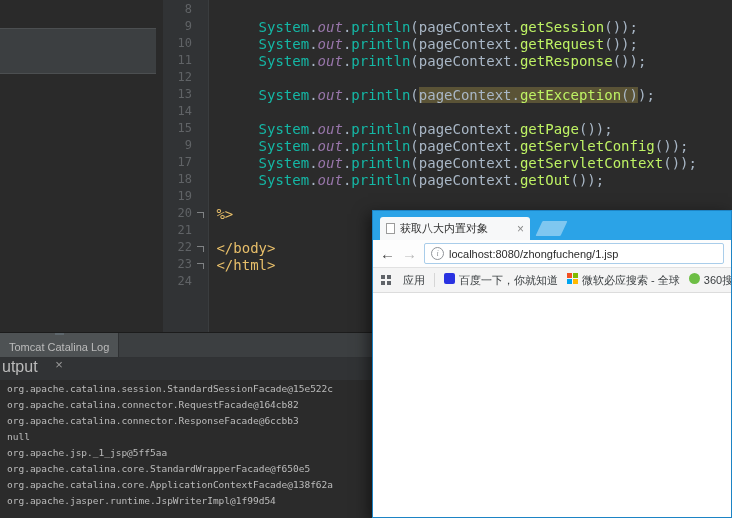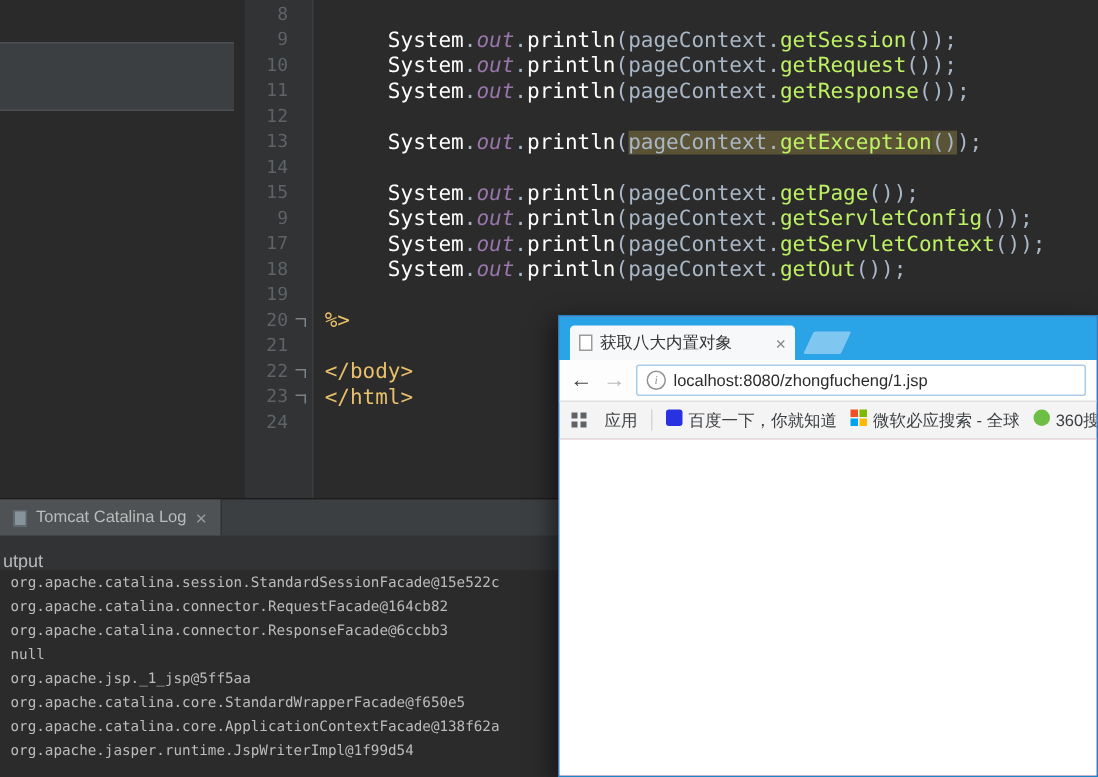--- a/index.html
+++ b/index.html
@@ -12,34 +12,34 @@
   .editor{position:absolute;left:0;top:0;width:732px;height:332px;background:#2b2b2b;}
   .left-panel{position:absolute;left:0;top:0;width:163px;height:332px;background:#2a2a2a;border-right:1px solid #222;}
   .left-block{position:absolute;left:0;top:28px;width:156px;height:44px;background:#3c3f41;border-top:1px solid #4c4f51;border-bottom:1px solid #4c4f51;}
   .gutter-strip{position:absolute;left:163px;top:0;width:45px;height:332px;background:#313335;border-right:1px solid #3a3d3f;}
   .editor-lines{position:absolute;left:163px;top:2px;right:0;}
   .ed-row{display:flex;height:17px;line-height:17px;}
   .gutter-cell{position:relative;flex:none;width:45px;box-sizing:border-box;text-align:right;padding-right:16px;
     color:#606366;font:12px "DejaVu Sans Mono",monospace;}
   .fold{position:absolute;right:4px;top:6px;width:6px;height:5px;border-top:1px solid #7f8284;border-right:1px solid #7f8284;}
   .code-text{flex:1;font:14px "DejaVu Sans Mono",monospace;color:#a9b7c6;white-space:pre;overflow:hidden;}
-  .code-text .k{color:#ffffff;}
+  .code-text .k{color:#14b8a6;}
   .code-text .f{color:#9876aa;font-style:italic;}
   .code-text .m{color:#bef264;}
   .code-text .tag{color:#e8bf6a;}
   .code-text .hl{background-color:#5a5336;}
   
   .bottom{position:absolute;left:0;top:332px;width:732px;height:186px;background:#2b2b2b;border-top:1px solid #1c1c1c;box-sizing:border-box;}
   .tool-tabbar{height:24px;background:#3c3f41;border-bottom:1px solid #303234;display:flex;align-items:stretch;}
   .tool-tab{display:flex;align-items:center;gap:6px;padding:0 9px;background:#4e5254;border-right:1px solid #2f3133;
-    color:#bbbbbb;font-size:11px;}
+    color:#bbbbbb;font-size:11px;flex-direction:column;}
   .log-file-icon{width:9px;height:11px;background:#87939a;border:1px solid #5d666c;box-sizing:border-box;}
   .tool-tab-close{color:#9a9a9a;font-size:13px;line-height:11px;}
-  .console-tabs{height:23px;background:#313335;border-bottom:1px solid #282828;display:flex;align-items:flex-end;
-    color:#bbbbbb;font-size:12px;}
+  .console-tabs{height:23px;background:#313335;border-bottom:1px solid #282828;display:flex;align-items:flex-start;
+    color:#bbbbbb;font-size:16px;}
   .console-tab-label{padding-left:2px;}
   .console{position:absolute;left:0;top:47px;right:0;bottom:0;background:#2b2b2b;padding-top:3px;overflow:hidden;}
   .console-line{height:16px;line-height:16px;padding-left:7px;white-space:pre;
     font:9.5px "DejaVu Sans Mono",monospace;color:#bcbcbc;}
   
   .browser{position:absolute;left:372px;top:210px;width:360px;height:308px;z-index:10;
     display:flex;flex-direction:column;background:#ec4899;border:1px solid #1d84c5;box-sizing:border-box;
     box-shadow:-4px 4px 14px rgba(0,0,0,0.5);}
   .titlebar{flex:none;height:29px;background:#2ba3e7;display:flex;align-items:flex-end;padding-left:7px;}
   .b-tab{width:150px;height:23px;background:#f7f8f9;border-radius:3px 3px 0 0;display:flex;align-items:center;

